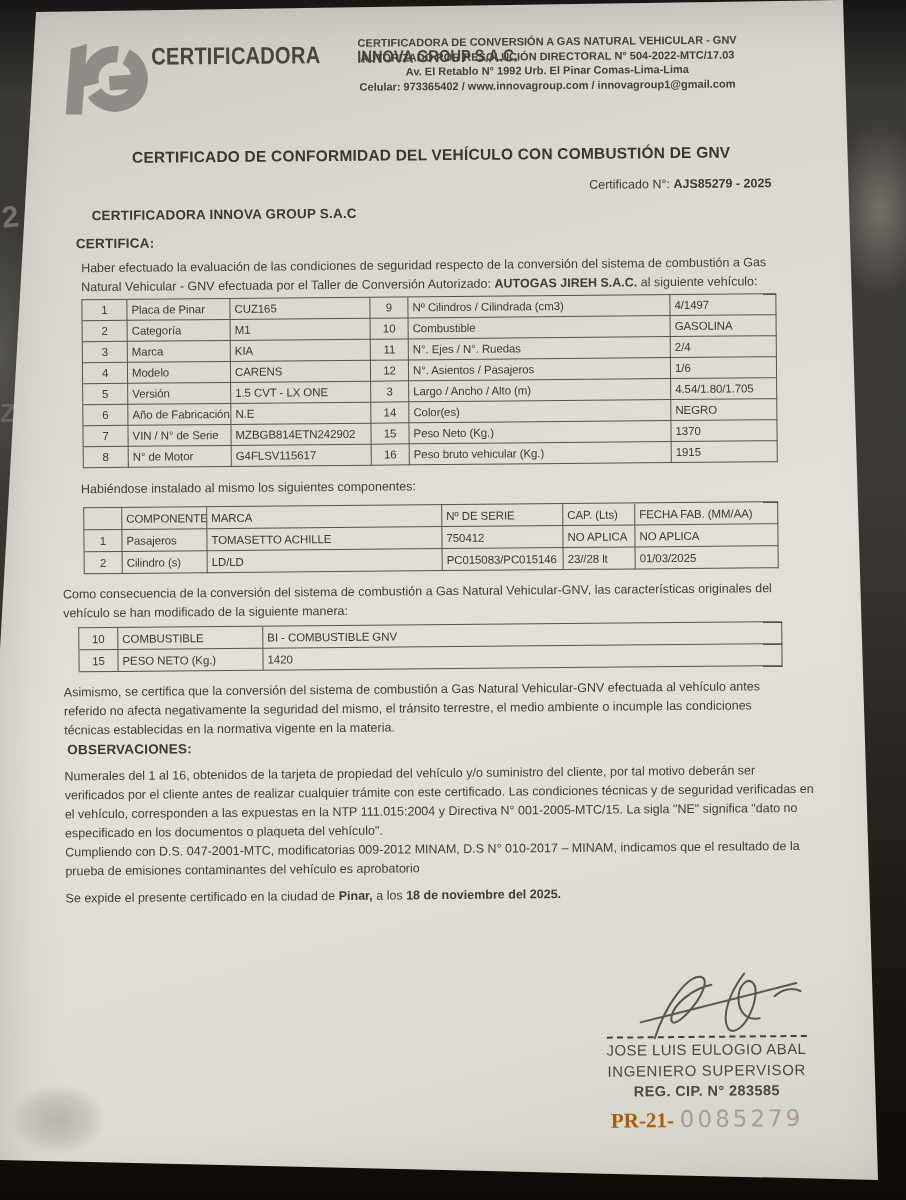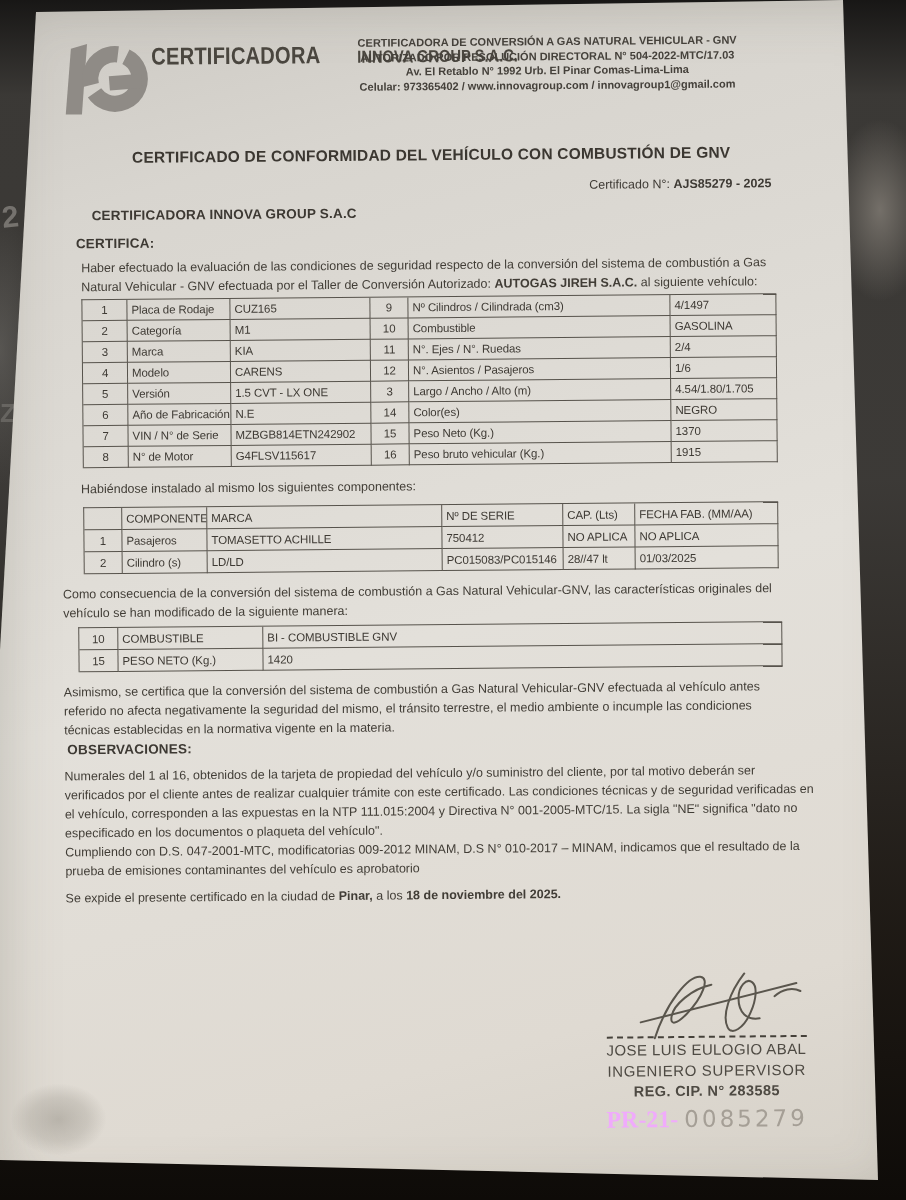--- a/index.html
+++ b/index.html
@@ -45,21 +45,21 @@
   #mods-table{left:78px;top:624px;grid-template-columns:39px 145px 519px;}
   #mods-table>div{height:22px;}
   
   .sig-area{left:575px;top:972px;width:255px;text-align:center;}
   .sig-svg{display:block;margin:0 auto -6px 48px;}
   .dash{width:200px;margin:0 auto;border-top:2.5px dashed #45413a;}
   .sname{font-size:15px;color:#4e4a43;letter-spacing:.4px;margin-top:3px;}
   .srole{font-size:15px;color:#4e4a43;letter-spacing:.6px;margin-top:4px;}
   .sreg{font-size:14.5px;font-weight:bold;color:#4e4a43;letter-spacing:.4px;margin-top:4px;}
   .pr-line{margin-top:7px;white-space:nowrap;}
-  .prefix{font-family:"Liberation Serif",serif;font-weight:bold;font-size:24px;color:#f0abfc;}
+  .prefix{font-family:"Liberation Serif",serif;font-weight:bold;font-size:21px;color:#a16207;}
   .serial{font-family:"DejaVu Sans",sans-serif;font-size:23px;color:#a59f96;letter-spacing:3px;margin-left:6px;}
   
   .stain{left:6px;top:1080px;width:96px;height:72px;border-radius:50%;
     background:radial-gradient(closest-side, rgba(138,133,123,.45), rgba(138,133,123,.25) 60%, rgba(138,133,123,0));}
 </style>
 </head>
 <body>
 
 <div id="stage">
 
@@ -98,21 +98,21 @@
     </div>
     <div class="abs issuer" style="left:95px;top:205px;">CERTIFICADORA INNOVA GROUP S.A.C</div>
     <div class="abs certifica" style="left:79px;top:233px;">CERTIFICA:</div>
 
     <div class="abs para" style="left:84px;top:256px;width:722px;">
       <span>Haber efectuado la evaluación de las condiciones de seguridad respecto de la conversión del sistema de combustión a Gas Natural Vehicular - GNV efectuada por el Taller de Conversión Autorizado: </span><span class="b">AUTOGAS JIREH S.A.C.</span><span> al siguiente vehículo:</span>
     </div>
 
     <div class="tbl" id="vehicle-table">
       <div class="ctr">1</div>
-        <div>Placa de Rodaje</div>
+        <div>Placa de Pinar</div>
         <div>CUZ165</div>
         <div class="ctr">9</div>
         <div>Nº Cilindros / Cilindrada (cm3)</div>
         <div>4/1497</div>
       <div class="ctr">2</div>
         <div>Categoría</div>
         <div>M1</div>
         <div class="ctr">10</div>
         <div>Combustible</div>
         <div>GASOLINA</div>
@@ -165,21 +165,21 @@
       <div class="ctr">1</div>
         <div>Pasajeros</div>
         <div>TOMASETTO ACHILLE</div>
         <div>750412</div>
         <div>NO APLICA</div>
         <div>NO APLICA</div>
       <div class="ctr">2</div>
         <div>Cilindro (s)</div>
         <div>LD/LD</div>
         <div>PC015083/PC015146</div>
-        <div>28//47 lt</div>
+        <div>23//28 lt</div>
         <div>01/03/2025</div>
     </div>
 
     <div class="abs para" style="left:63px;top:582px;width:712px;">Como consecuencia de la conversión del sistema de combustión a Gas Natural Vehicular-GNV, las características originales del vehículo se han modificado de la siguiente manera:</div>
     <div class="tbl" id="mods-table">
       <div class="ctr">10</div>
         <div>COMBUSTIBLE</div>
         <div>BI - COMBUSTIBLE GNV</div>
       <div class="ctr">15</div>
         <div>PESO NETO (Kg.)</div>

